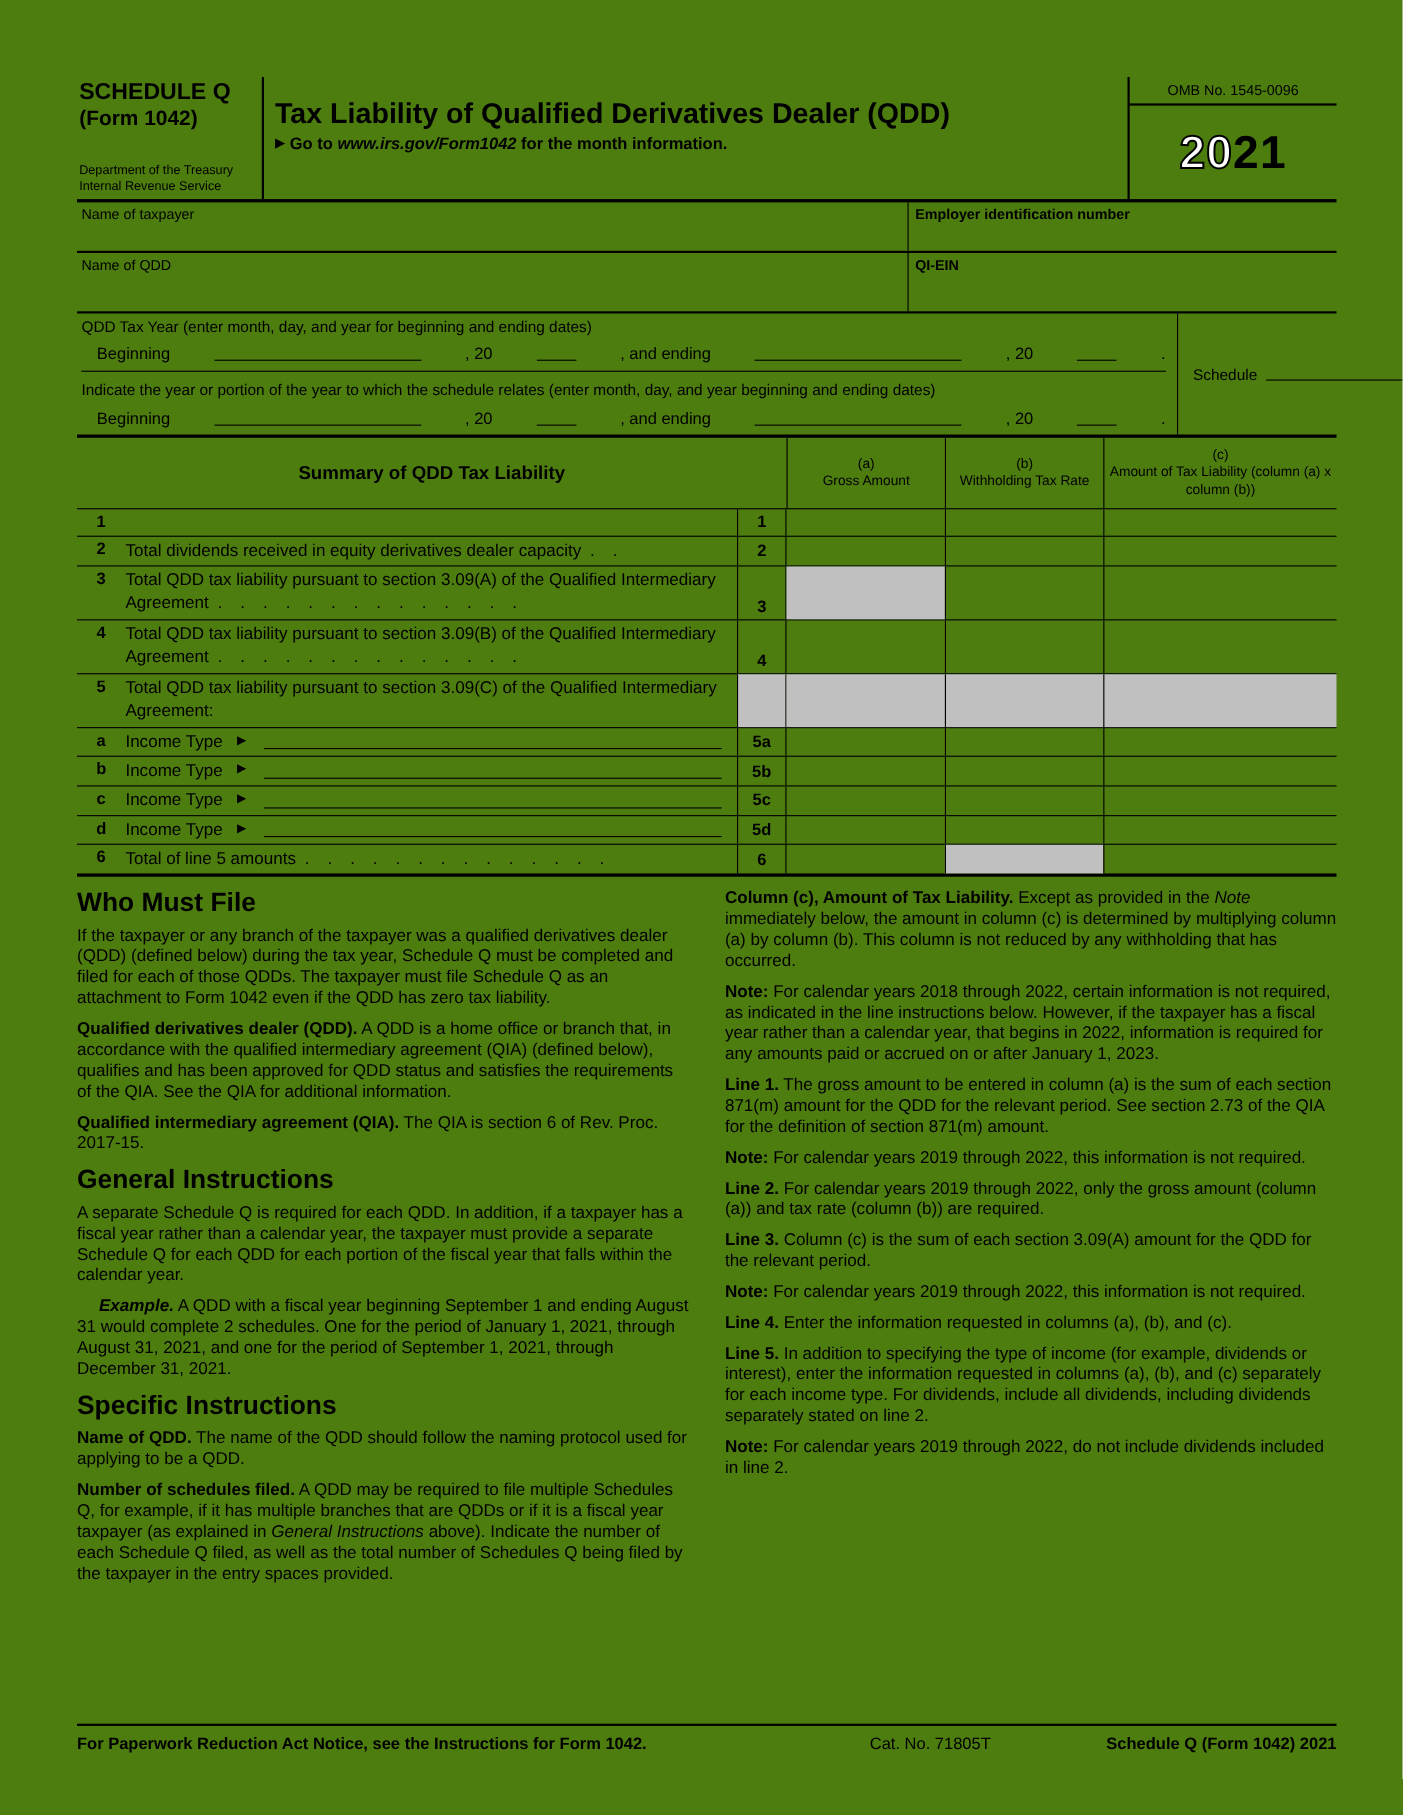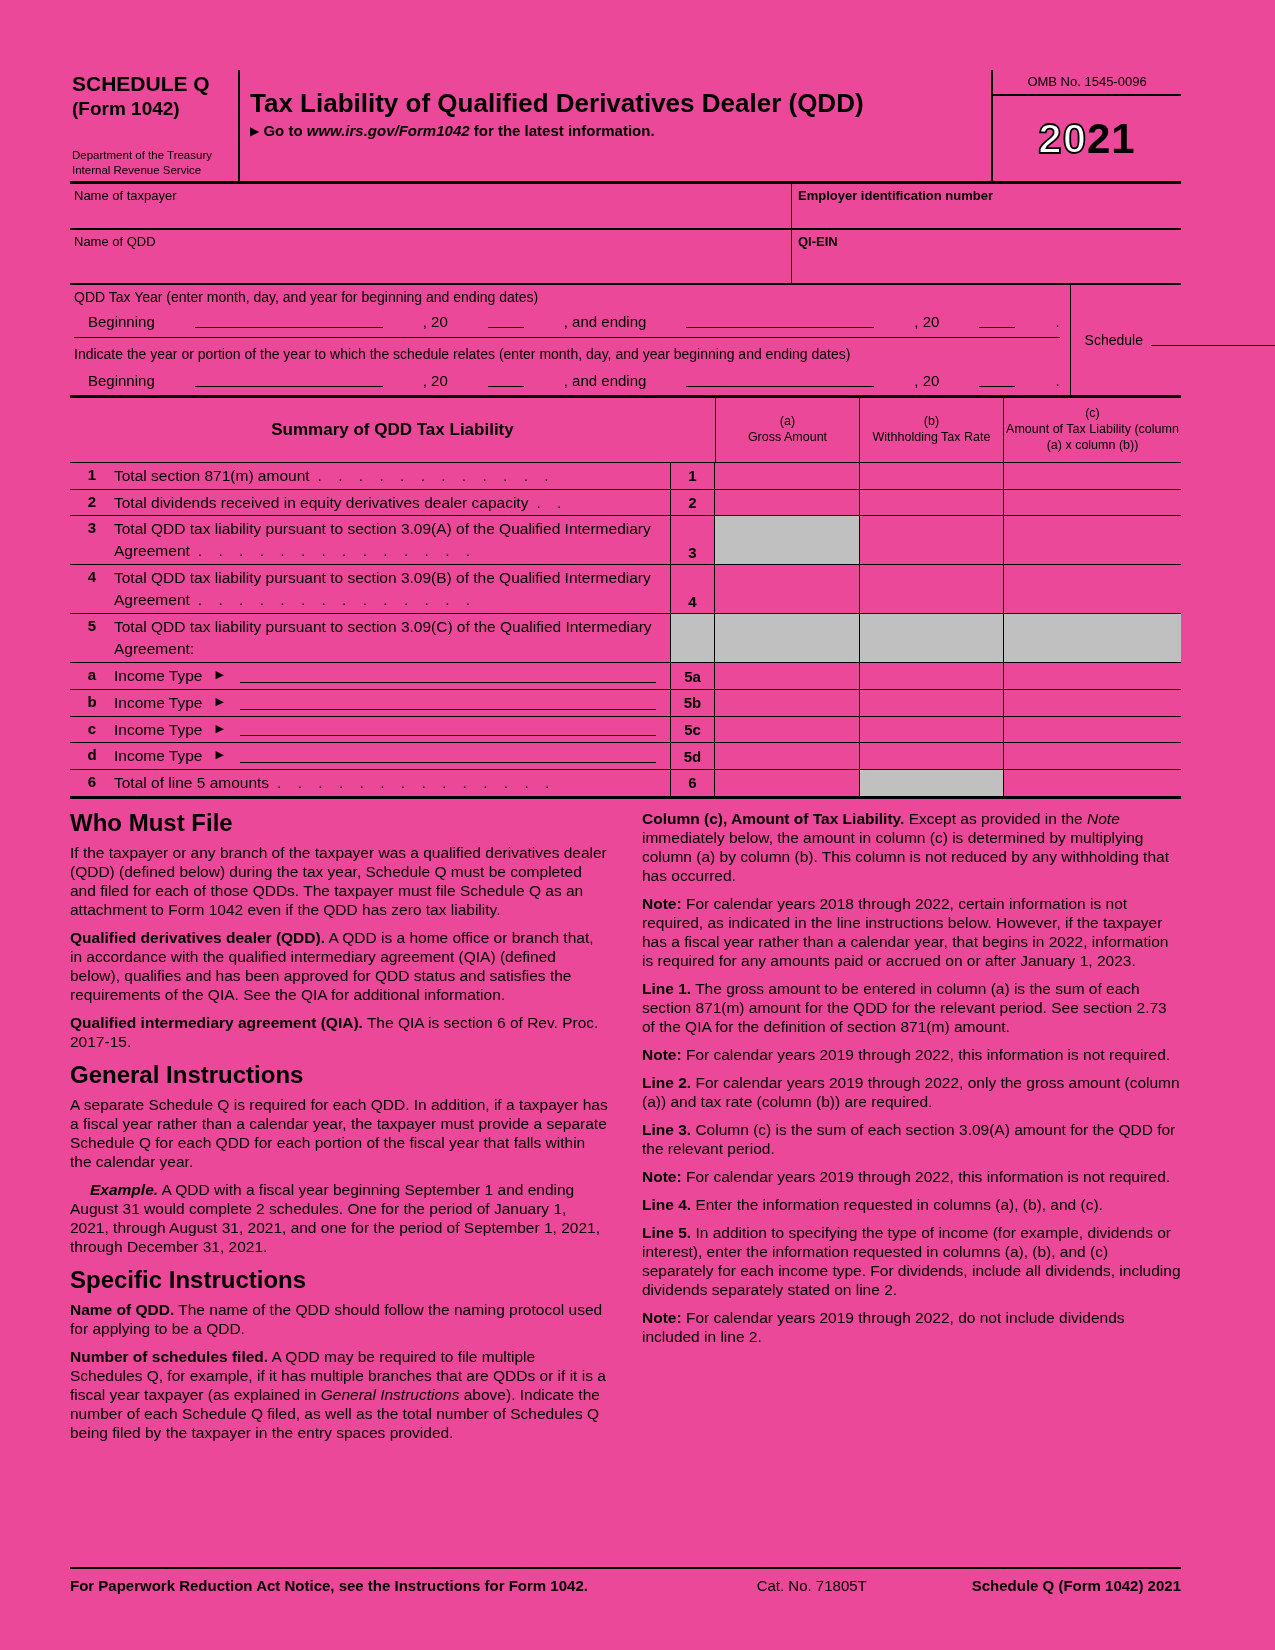--- a/index.html
+++ b/index.html
@@ -1,22 +1,22 @@
 <!DOCTYPE html>
 <html><head>
 <meta charset="utf-8">
 <style>
   * { margin:0; padding:0; box-sizing:border-box; }
   html,body { background:#e8e8e8; }
   .page {
     position:relative;
     width:1275px; height:1650px;
-    background:#ec4899;
+    background:#4d7c0f;
     margin:0 auto;
-    padding:70px 94px 56px 70px;
+    padding:70px 60px 56px 70px;
     font-family:"Liberation Sans","DejaVu Sans",sans-serif;
     color:#000;
     display:flex; flex-direction:column;
     overflow:hidden;
   }
   
   .hdr { display:flex; border-bottom:3px solid #000; min-height:114px; }
   .hdr-left { width:170px; border-right:2px solid #000; padding:2px 6px 4px 2px; display:flex; flex-direction:column; }
   .sched { font-size:21px; font-weight:bold; line-height:1.15; }
   .form-no { font-size:19px; font-weight:bold; margin-top:2px; }
@@ -104,21 +104,21 @@
       <div class="form-no">(Form 1042)</div>
       <div class="dept">
         <div>Department of the Treasury</div>
         <div>Internal Revenue Service</div>
       </div>
     </div>
     <div class="hdr-center">
       <div class="title">Tax Liability of Qualified Derivatives Dealer (QDD)</div>
       <div class="goto">
         <span class="arr">▶</span>
-        <span>Go to </span><span class="url">www.irs.gov/Form1042</span><span> for the latest information.</span>
+        <span>Go to </span><span class="url">www.irs.gov/Form1042</span><span> for the month information.</span>
       </div>
     </div>
     <div class="hdr-right">
       <div class="omb">OMB No. 1545-0096</div>
       <div class="year">
         <span class="y-out">20</span>
           <span class="y-solid">21</span>
       </div>
     </div>
   </div>
@@ -191,21 +191,20 @@
       </div>
       <div class="h-col h-c">
         <span>(c)</span>
         <span>Amount of Tax Liability (column (a) x column (b))</span>
       </div>
     </div>
 
     <div class="trow">
       <div class="c-desc">
         <span class="lnum">1</span>
-        <span class="dtext"><span>Total section 871(m) amount</span><span class="leaders">. . . . . . . . . . . .</span></span>
       </div>
       <div class="c-num">1</div>
       <div class="c-a"></div>
       <div class="c-b"></div>
       <div class="c-c"></div>
     </div>
 
     <div class="trow">
       <div class="c-desc">
         <span class="lnum">2</span>

